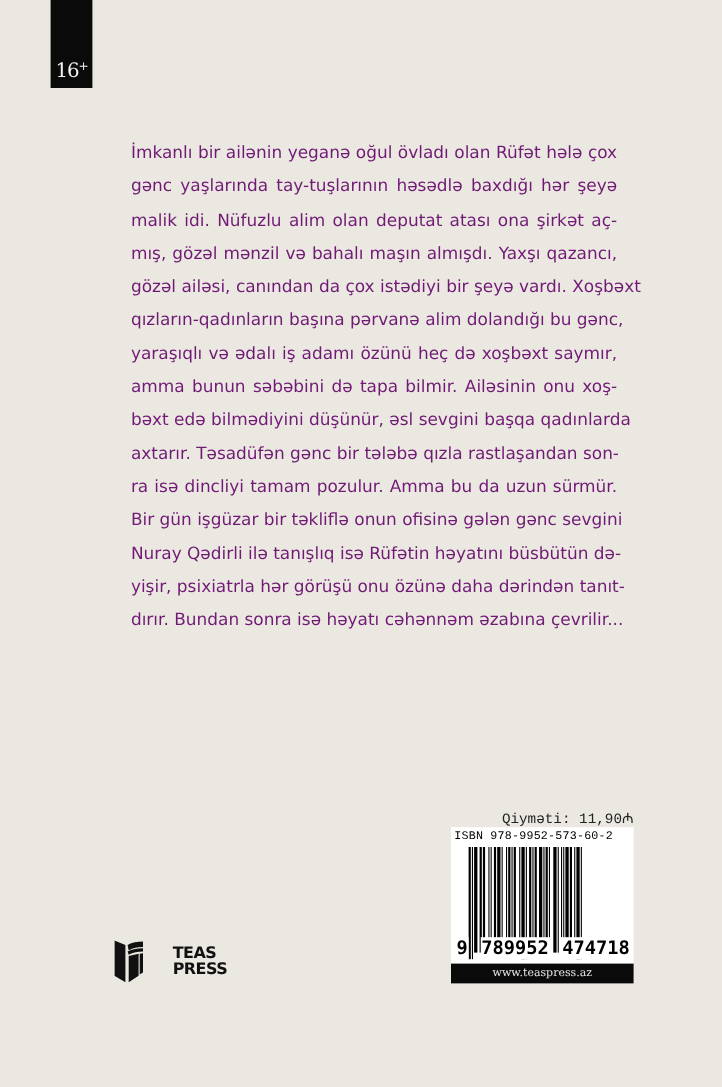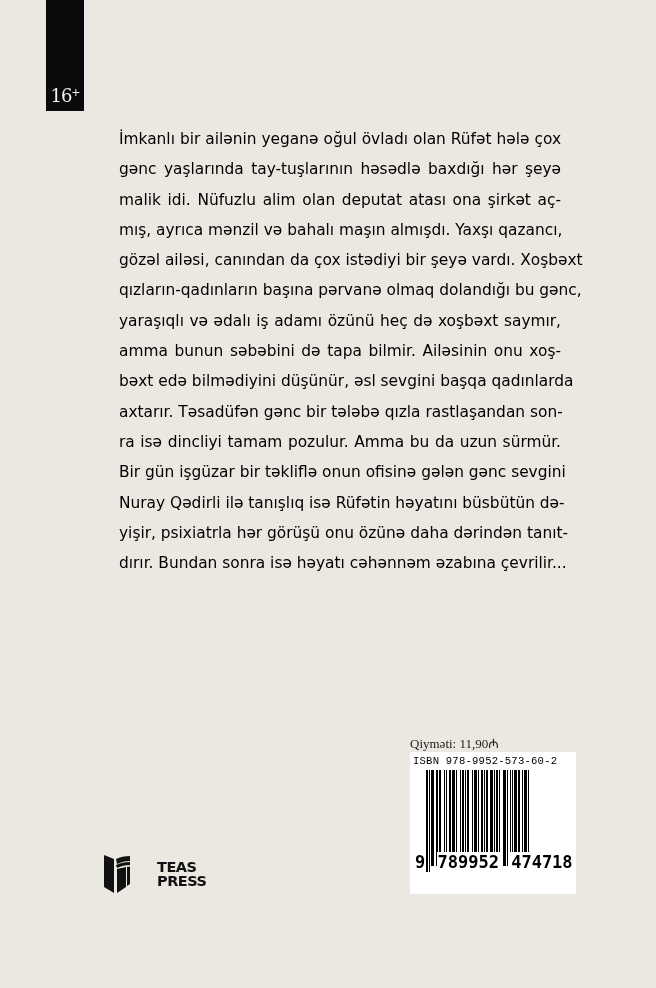--- a/index.html
+++ b/index.html
@@ -6,58 +6,58 @@
   html, body { width: 656px; height: 988px; overflow: hidden; }
   body {
     background: #ebe8e1;
     position: relative;
     font-family: "DejaVu Sans", sans-serif;
     color: #1b1b1b;
   }
   .age-tab {
     position: absolute;
     left: 46px; top: 0;
-    width: 38px; height: 111px;
+    width: 38px; height: 80px;
     background: #0a0a0a;
   }
   .age-label {
     position: absolute;
     left: 0; right: 0; bottom: 5px;
     text-align: center;
     color: #f2f2f2;
     font-family: "DejaVu Serif", serif;
     font-size: 18px;
     letter-spacing: -1px;
   }
   .age-label sup { font-size: 11px; vertical-align: 6px; }
 
   .blurb {
     position: absolute;
     left: 119px; top: 124px;
     width: 442px;
     font-family: "DejaVu Sans", sans-serif;
     font-size: 15.4px;
     line-height: 30.3px;
-    color: #000000;
+    color: #701a75;
   }
   .blurb-line {
     display: block;
     white-space: nowrap;
     text-align: justify;
     text-align-last: justify;
     height: 30.3px;
   }
   .blurb-line.last { text-align-last: left; }
 
   .price {
     position: absolute;
     left: 410px; top: 734px;
     width: 166px;
-    text-align: left;
-    font-family: Liberation Serif, serif;
+    text-align: right;
+    font-family: Liberation Mono, monospace;
     font-size: 13px;
     color: #222;
   }
   .barcode-box {
     position: absolute;
     left: 410px; top: 752px;
     width: 166px; height: 142px;
     background: #ffffff;
   }
   .isbn-text {
@@ -121,23 +121,23 @@
 <body>
 
 <div class="age-tab">
   <div class="age-label"><span>16</span><sup>+</sup></div>
 </div>
 
 <div class="blurb">
   <span class="blurb-line">İmkanlı bir ailənin yeganə oğul övladı olan Rüfət hələ çox</span>
   <span class="blurb-line">gənc yaşlarında tay-tuşlarının həsədlə baxdığı hər şeyə</span>
   <span class="blurb-line">malik idi. Nüfuzlu alim olan deputat atası ona şirkət aç-</span>
-  <span class="blurb-line">mış, ayrıca mənzil və bahalı maşın almışdı. Yaxşı qazancı,</span>
+  <span class="blurb-line">mış, gözəl mənzil və bahalı maşın almışdı. Yaxşı qazancı,</span>
   <span class="blurb-line">gözəl ailəsi, canından da çox istədiyi bir şeyə vardı. Xoşbəxt</span>
-  <span class="blurb-line">qızların-qadınların başına pərvanə olmaq dolandığı bu gənc,</span>
+  <span class="blurb-line">qızların-qadınların başına pərvanə alim dolandığı bu gənc,</span>
   <span class="blurb-line">yaraşıqlı və ədalı iş adamı özünü heç də xoşbəxt saymır,</span>
   <span class="blurb-line">amma bunun səbəbini də tapa bilmir. Ailəsinin onu xoş-</span>
   <span class="blurb-line">bəxt edə bilmədiyini düşünür, əsl sevgini başqa qadınlarda</span>
   <span class="blurb-line">axtarır. Təsadüfən gənc bir tələbə qızla rastlaşandan son-</span>
   <span class="blurb-line">ra isə dincliyi tamam pozulur. Amma bu da uzun sürmür.</span>
   <span class="blurb-line">Bir gün işgüzar bir təkliflə onun ofisinə gələn gənc sevgini</span>
   <span class="blurb-line">Nuray Qədirli ilə tanışlıq isə Rüfətin həyatını büsbütün də-</span>
   <span class="blurb-line">yişir, psixiatrla hər görüşü onu özünə daha dərindən tanıt-</span>
   <span class="blurb-line last">dırır. Bundan sonra isə həyatı cəhənnəm əzabına çevrilir...</span>
 </div>
@@ -212,20 +212,21 @@
       <div class="bar tall" style="width: 2.1px;"></div>
       <div class="gap" style="width: 1.05px;"></div>
       <div class="bar tall" style="width: 1.05px;"></div>
       <div class="gap" style="width: 3.15px;"></div>
     </div>
   <div class="ean-digits">
     <span>9</span>
     <span>789952</span>
     <span>474718</span>
   </div>
+  <div class="url-bar">www.teaspress.az</div>
 </div>
 
 <div class="logo">
   <svg class="logo-mark" viewBox="0 0 26 42">
     <path d="M0 2 L10 6 L10 40 L0 34 Z" fill="#111"></path>
     <path d="M12 6 C16 4 21 3 26 3 L26 8 C21 8 17 9 13 11 Z" fill="#111"></path>
     <path d="M12 12 C16 10 21 9 26 9 L26 12 C21 12 17 13 13 15 Z" fill="#111"></path>
     <path d="M13 16 L22 14 L22 34 L13 40 Z" fill="#111"></path>
     <path d="M23 14 L26 13.5 L26 31 L23 33 Z" fill="#111"></path>
   </svg>

